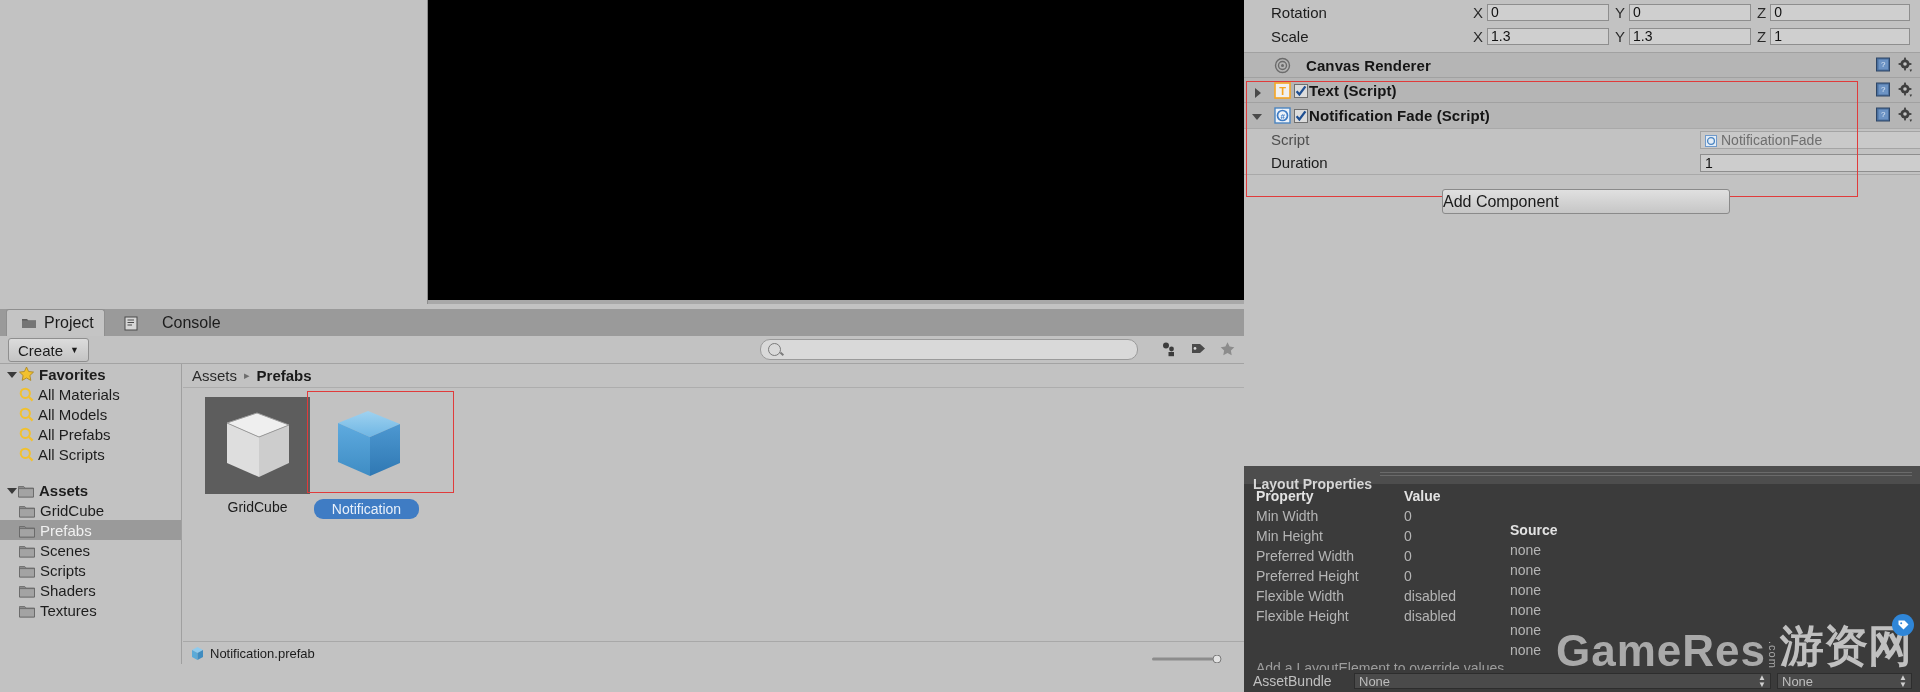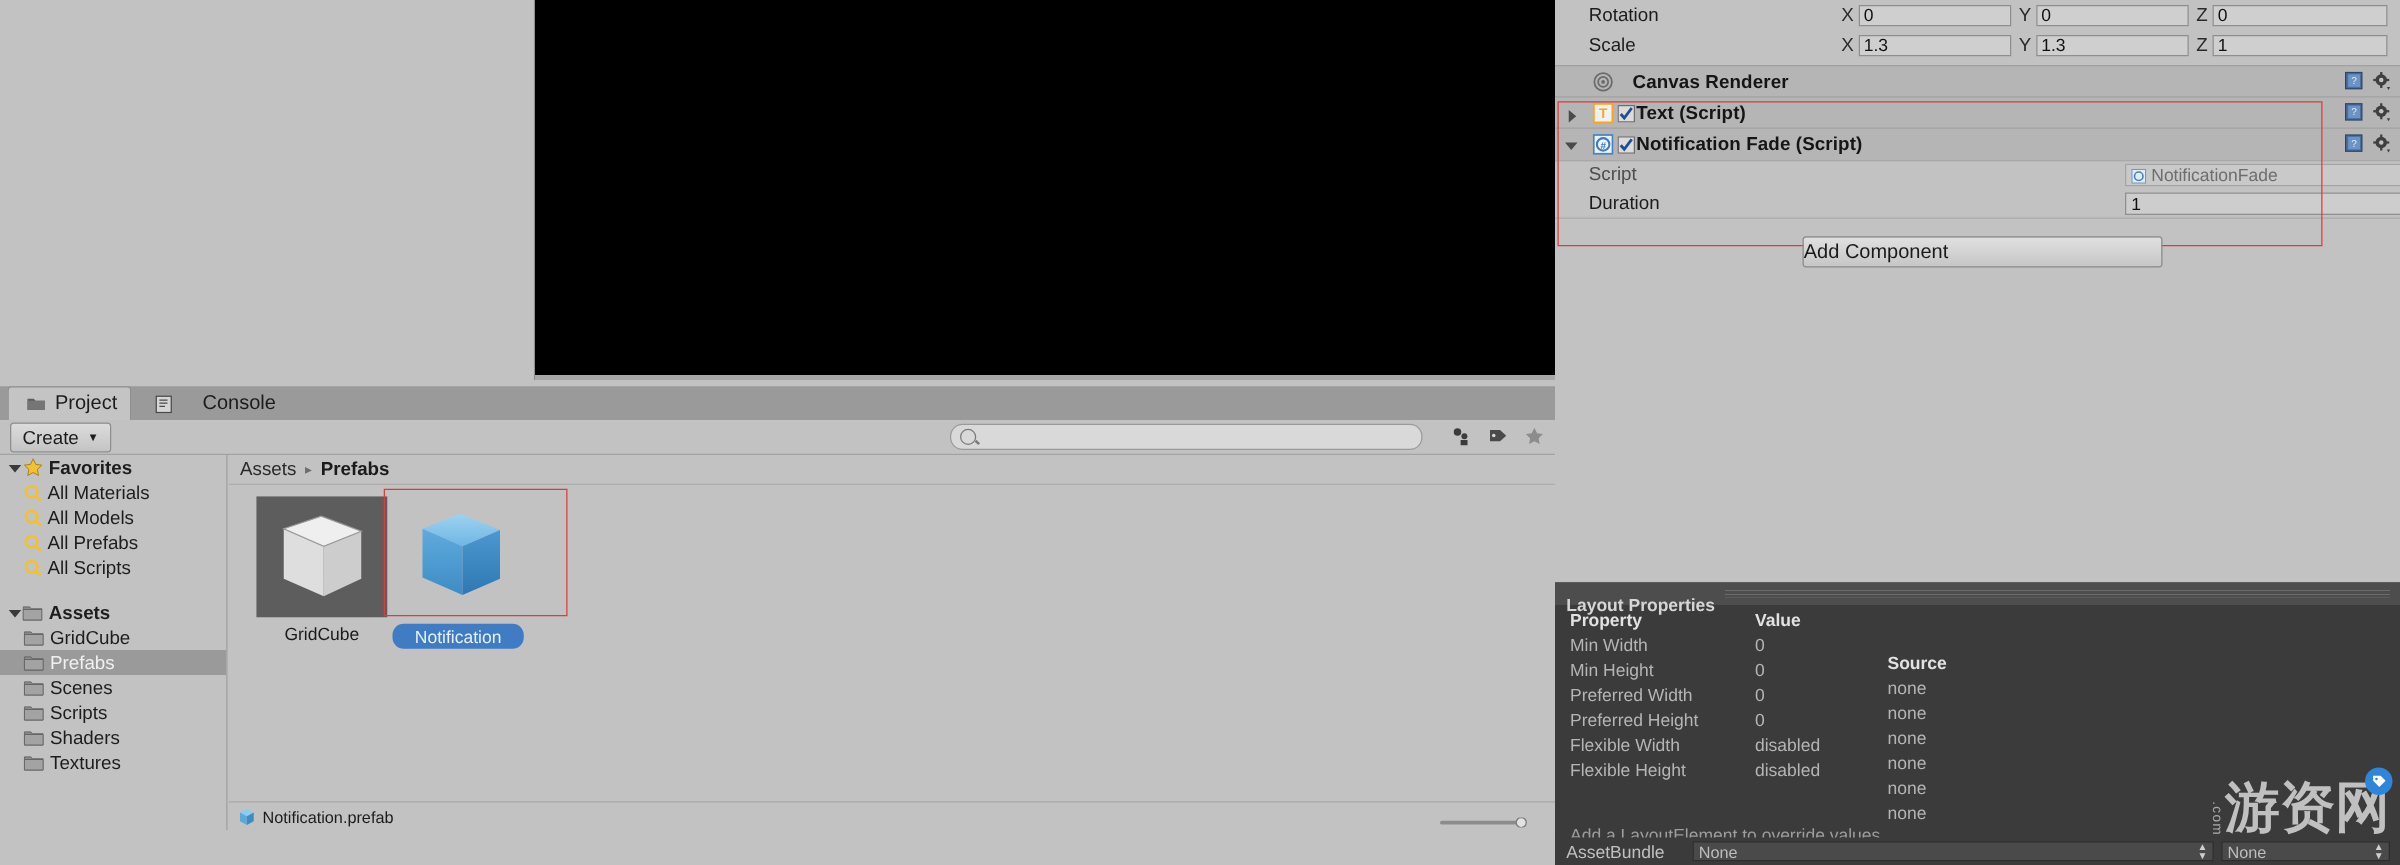--- a/index.html
+++ b/index.html
@@ -652,20 +652,21 @@
         <span>None</span>
         <span class="ab-arrows">▲<br>▼</span>
       </span>
       <span class="ab-drop" style="position:absolute;left:533px;width:135px;">
         <span>None</span>
         <span class="ab-arrows">▲<br>▼</span>
       </span>
     </div>
 
     <div id="watermark">
+      <span class="wm-en">GameRes</span>
       <span class="wm-com">.com</span>
       <span class="wm-cn">游资网</span>
     </div>
     <div id="wm-badge">
       <svg width="13" height="13" viewBox="0 0 13 13">
           <path d="M1.5 1.5h6l4 4-5 5-5-5z" fill="#ffffff"></path>
           <circle cx="4.2" cy="4.2" r="1" fill="#2f86d8"></circle>
         </svg>
     </div>
   </div>

